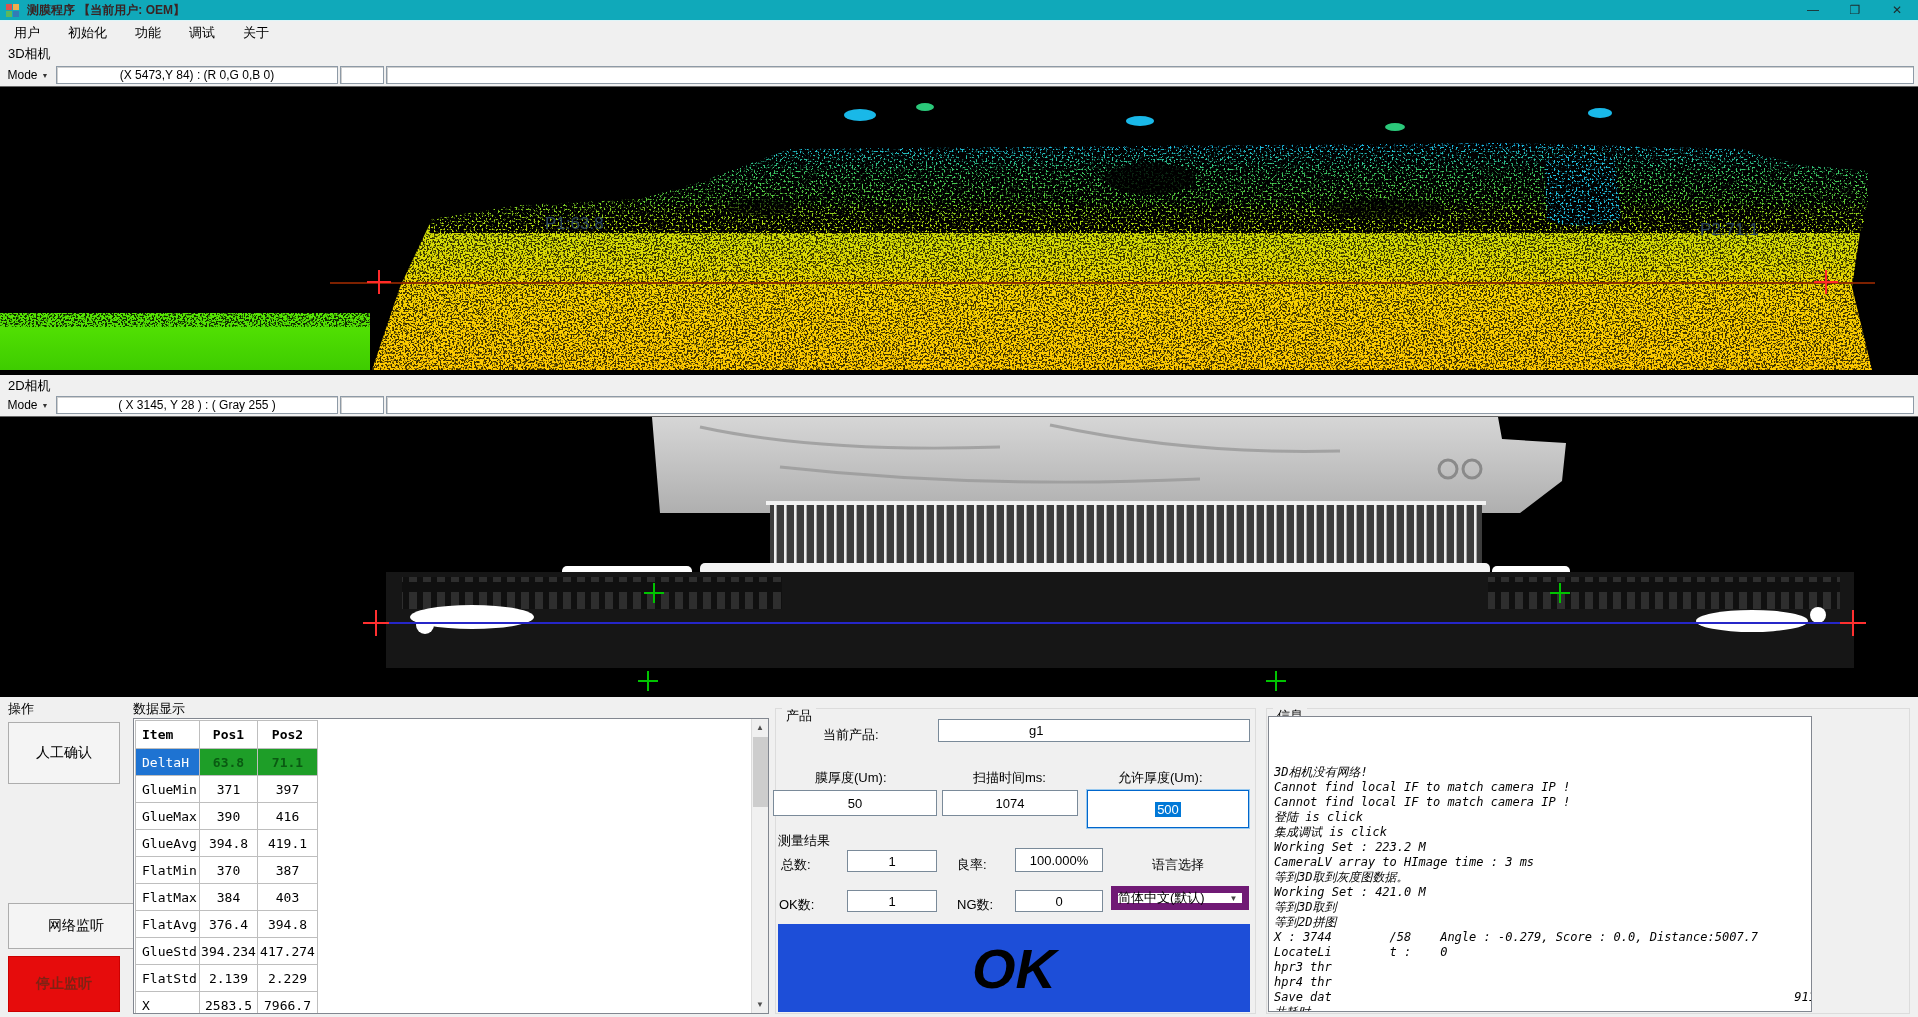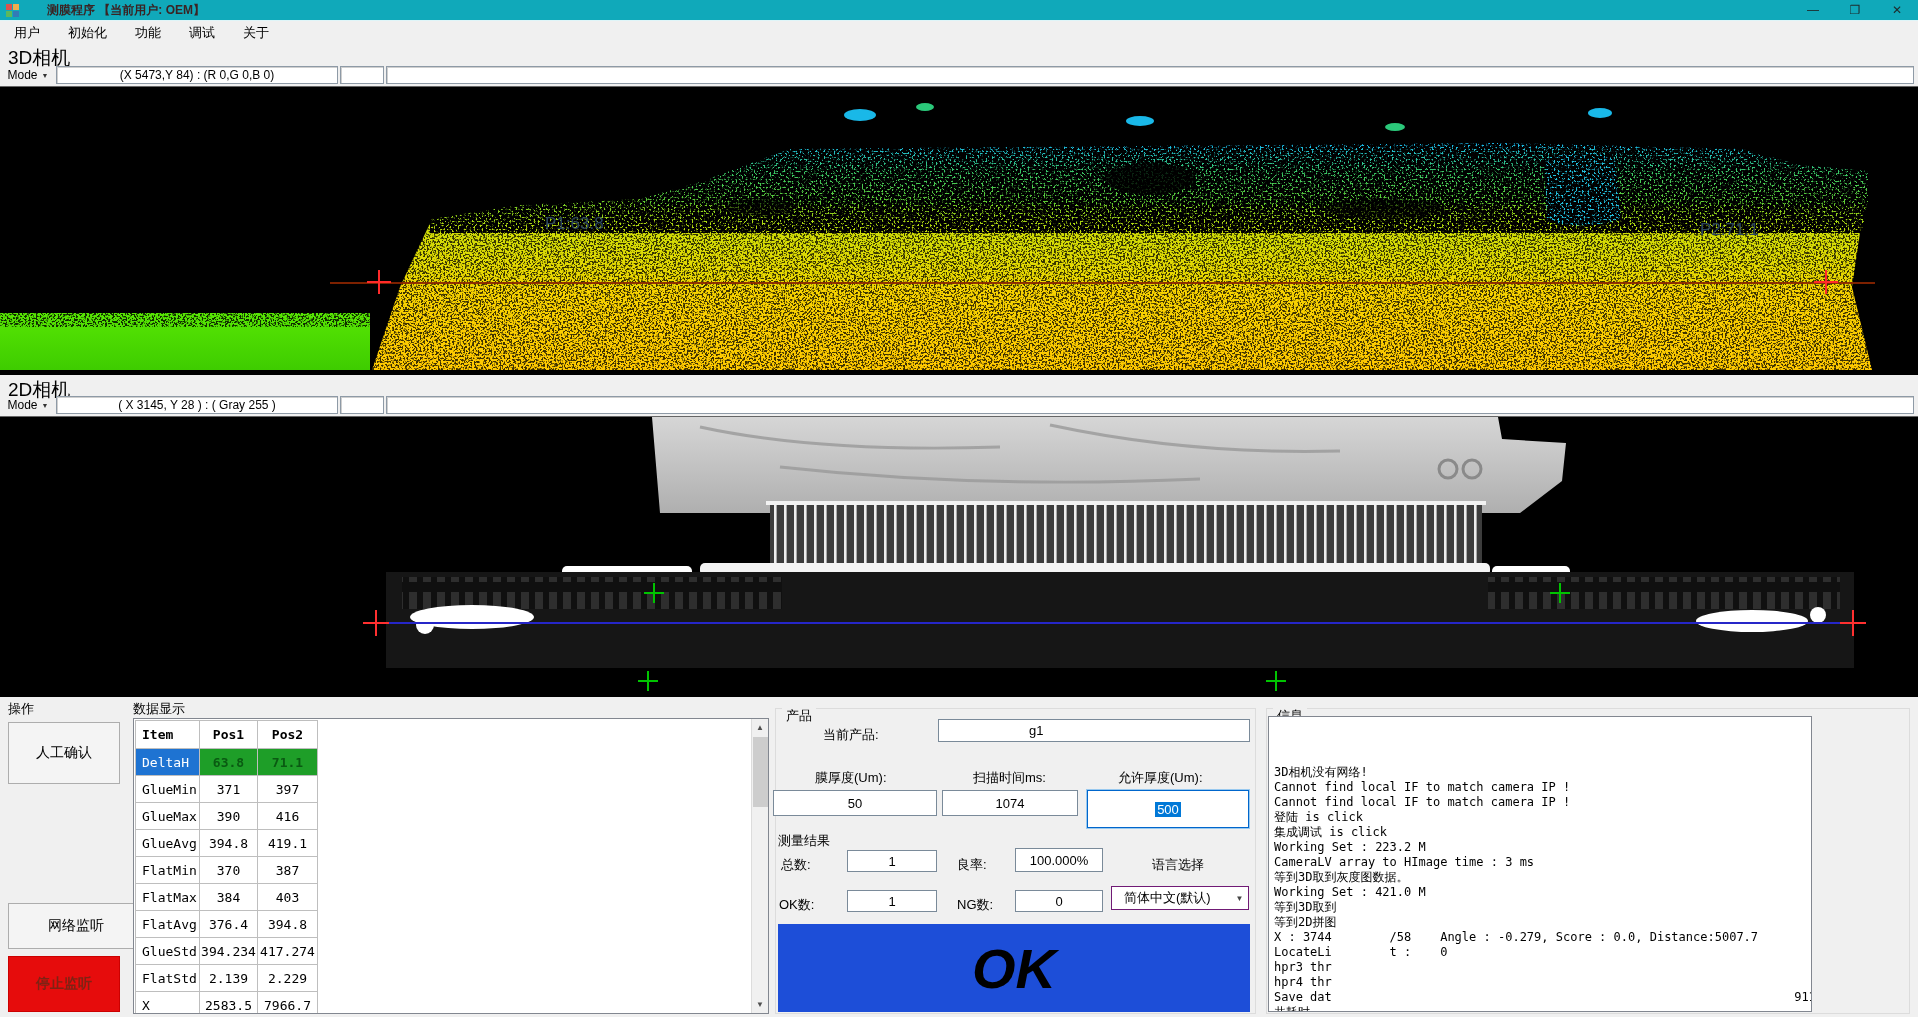--- a/index.html
+++ b/index.html
@@ -1,36 +1,36 @@
 <!DOCTYPE html>
 <html><head>
 <meta charset="utf-8">
 <style>
   * { margin:0; padding:0; box-sizing:border-box; }
   html,body { width:1918px; height:1017px; overflow:hidden; background:#F0F0F0;
               font-family:"Liberation Sans","DejaVu Sans",sans-serif; font-size:13px; color:#000; }
 
   
   #titlebar { position:absolute; left:0; top:0; width:1918px; height:20px; background:#10A9BA;
-              display:flex; align-items:center;gap:20px; }
+              display:flex; align-items:center; }
   #app-icon { width:13px; height:13px; margin-left:6px; display:grid;
               grid-template-columns:6px 6px; grid-template-rows:6px 6px; gap:1px; }
   #app-icon span:nth-child(1){background:#d9534f;} #app-icon span:nth-child(2){background:#f0ad4e;}
   #app-icon span:nth-child(3){background:#5cb85c;} #app-icon span:nth-child(4){background:#337ab7;}
   #title-text { margin-left:8px; font-size:12px; font-weight:bold; color:#3A2323; }
   #win-controls { margin-left:auto; display:flex; align-items:center; height:100%; }
   .win-btn { width:42px; height:100%; display:flex; align-items:center; justify-content:center;
              color:#1E2A2A; font-size:12px; cursor:default; }
 
   
   #menubar { position:absolute; left:0; top:20px; width:1918px; height:24px; background:#F0F0F0;
              border-top:1px solid #DFF5F8; display:flex; align-items:center; }
   .menu-item { padding:0 14px; font-size:13px; height:100%; display:flex; align-items:center; }
 
-  .cam-label { position:absolute; left:8px; font-size:19px; }
+  .cam-label { position:absolute; left:8px; font-size:13px; }
 
   
   .modebar { position:absolute; left:0; width:1918px; height:22px; display:flex; align-items:center; }
   .mode-btn { width:56px; height:20px; display:flex; align-items:center; justify-content:center;
               gap:4px; font-size:12px; }
   .mode-btn .arr { font-size:7px; color:#333; }
   .mode-box { height:18px; background:#fff; border:1px solid #8E9AA6;
               box-shadow:inset 1px 1px 0 #cfcfcf; display:flex; align-items:center; justify-content:center;
               font-size:12px; }
   .mode-box.status { width:282px; }
@@ -64,22 +64,22 @@
               font-size:8px; color:#505050; background:#F0F0F0; }
   .vs-thumb { position:absolute; left:1px; width:15px; background:#CDCDCD; }
 
   
   .lab { position:absolute; font-size:13px; white-space:nowrap; }
   .tb { position:absolute; background:#fff; border:1px solid #7A8A99; display:flex;
         align-items:center; justify-content:center; font-size:13px; }
   .tb.left { justify-content:flex-start; padding-left:90px; }
   .tb.focused { border:1px solid #0066CC; outline:1px solid #99C9EF; }
   .tb .sel { background:#0078D7; color:#fff; padding:0 2px; }
-  .combo { position:absolute; background:#fff; border:1px solid #701a75; display:flex;
-           align-items:center; font-size:13px; padding-left:12px; }
+  .combo { position:absolute; background:#fff; border:7px solid #701a75; display:flex;
+           align-items:center; font-size:13px; padding-left:0; }
   .combo .chev { margin-left:auto; width:17px; text-align:center; font-size:8px; color:#444; }
   #result-banner { position:absolute; background:#1d4ed8; display:flex; align-items:center;
                    justify-content:center; font-size:56px; font-weight:bold; color:#000;font-style:italic; }
 
   
   #log { padding:3px 5px; font-family:"DejaVu Sans Mono","Liberation Mono",monospace;
          font-size:12px; line-height:15px; white-space:pre; }
 </style>
 </head>
 <body>
@@ -387,17 +387,17 @@
 <div class="combo" style="left:1111px; top:886px; width:138px; height:24px;">
   <span>简体中文(默认)</span>
   <span class="chev">▼</span>
 </div>
 
 <div id="result-banner" style="left:778px; top:924px; width:472px; height:88px;">OK</div>
 
 <div class="groupbox" style="left:1266px; top:708px; width:644px; height:306px;">
   <div class="gb-label">信息</div>
 </div>
-<div class="panel-white" style="left:1268px; top:716px; width:544px; height:296px;">
+<div class="panel-white" style="left:1268px; top:716px; width:544px; height:296px;font-style:italic;">
   <div id="log">
     
   <div class="log-line">3D相机没有网络!</div><div class="log-line">Cannot find local IF to match camera IP !</div><div class="log-line">Cannot find local IF to match camera IP !</div><div class="log-line">登陆 is click</div><div class="log-line">集成调试 is click</div><div class="log-line">Working Set : 223.2 M</div><div class="log-line">CameraLV array to HImage time : 3 ms</div><div class="log-line">等到3D取到灰度图数据。</div><div class="log-line">Working Set : 421.0 M</div><div class="log-line">等到3D取到</div><div class="log-line">等到2D拼图</div><div class="log-line">X : 3744        /58    Angle : -0.279, Score : 0.0, Distance:5007.7</div><div class="log-line">LocateLi        t :    0</div><div class="log-line">hpr3 thr</div><div class="log-line">hpr4 thr</div><div class="log-line">Save dat                                                                9110233.csv</div><div class="log-line">共耗时</div></div>
 </div>
 
 </body></html>

